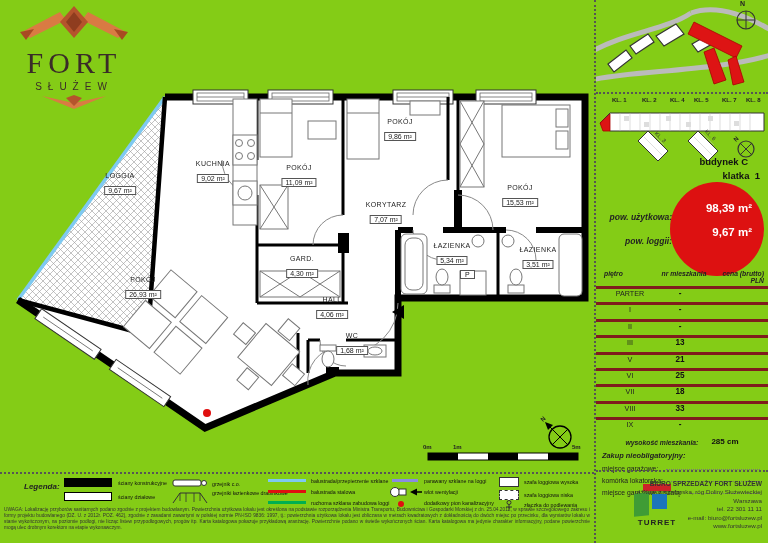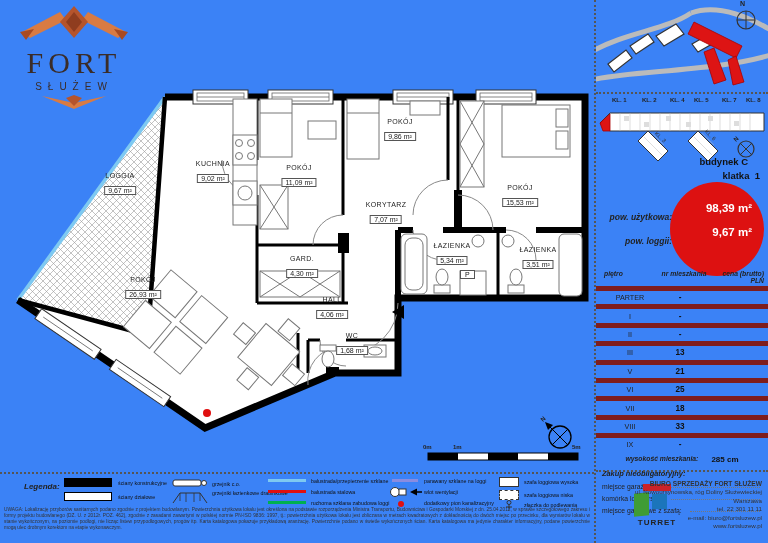--- a/index.html
+++ b/index.html
@@ -1,16 +1,16 @@
 <!DOCTYPE html>
 <html><head>
 <meta charset="utf-8">
 <style>
   html,body{margin:0;padding:0;background:#888;}
-  .page{position:relative;width:768px;height:543px;background:#3b82f6;overflow:hidden;
+  .page{position:relative;width:768px;height:543px;background:#84cc16;overflow:hidden;
         font-family:"Liberation Sans",sans-serif;color:#111;}
   .abs{position:absolute;}
 
   
   .logo{position:absolute;left:12px;top:4px;width:124px;height:118px;text-align:center;}
   .logo-title{font-family:"Liberation Serif",serif;font-size:30px;letter-spacing:5px;color:#3a2c28;line-height:30px;}
   .logo-sub{font-size:10px;letter-spacing:6px;color:#3a2c28;margin-top:3px;}
 
   
   .room-label{position:absolute;transform:translateX(-50%);text-align:center;z-index:5;}
@@ -36,26 +36,26 @@
   .compass-n{position:absolute;font-size:7px;font-weight:bold;color:#222;}
 
   .area-lab{position:absolute;font-size:8.5px;font-style:italic;font-weight:bold;color:#222;right:96px;white-space:nowrap;}
   .red-circle{position:absolute;left:74px;top:-6px;width:94px;height:94px;border-radius:50%;}
   .circle-val{position:absolute;right:12px;color:#fff;font-size:11.5px;font-weight:bold;white-space:nowrap;}
 
   .ft-head{display:flex;font-size:6.8px;font-style:italic;font-weight:bold;color:#222;padding:2px 4px 2px 8px;}
   .ft-head .h1{width:52px;}
   .ft-head .h2{width:56px;text-align:center;}
   .ft-head .h3{flex:1;text-align:right;}
-  .frow{display:flex;align-items:center;height:13.4px;border-top:5px solid #7f1d1d;padding-left:8px;}
+  .frow{display:flex;height:13.4px;border-top:3px solid #7f1d1d;padding-left:8px;}
   .frow:last-of-type{border-bottom:1px solid #999;}
   .fc1{width:52px;font-size:7.2px;color:#222;text-align:center;}
   .fc2{width:48px;font-size:8.2px;font-weight:bold;text-align:center;color:#111;}
   .fc3{flex:1;}
-  .hrow{display:flex;justify-content:center;gap:13px;margin-top:3px;align-items:flex-start;}
+  .hrow{display:flex;justify-content:center;gap:13px;margin-top:3px;align-items:flex-end;}
   .h-lab{font-size:6.8px;font-style:italic;font-weight:bold;color:#222;}
   .h-val{font-size:8px;font-weight:bold;color:#111;}
   .zakup-title{font-size:7.4px;font-style:italic;font-weight:bold;margin:5px 0 2px 6px;color:#222;}
   .zitem{display:flex;align-items:flex-end;margin:3px 6px 0 6px;}
   .zitem span{font-size:6.8px;color:#222;white-space:nowrap;}
   .leader{flex:1;border-bottom:1.5px dotted #777;margin:0 2px 2px 8px;height:6px;}
 
   .turret{position:absolute;left:38px;top:12px;width:46px;height:44px;}
   .t-red{position:absolute;left:9px;top:0;width:28px;height:7px;background:#cc2229;}
   .t-green{position:absolute;left:0;top:9px;width:15px;height:23px;background:#3f9c35;transform:skewY(-6deg);}

